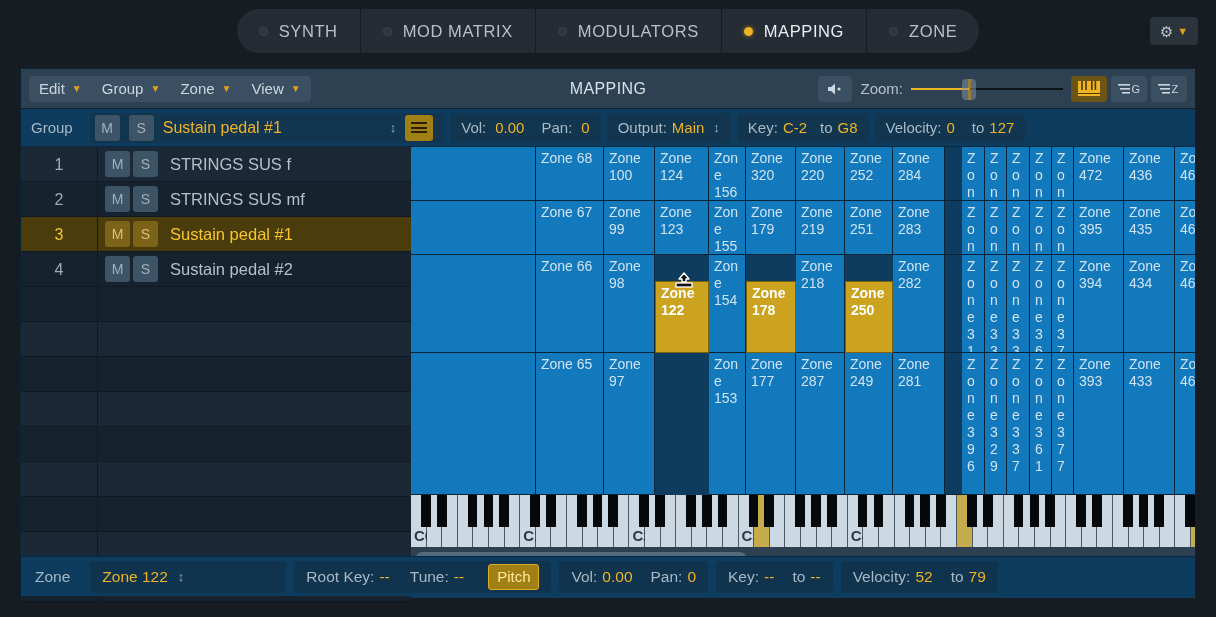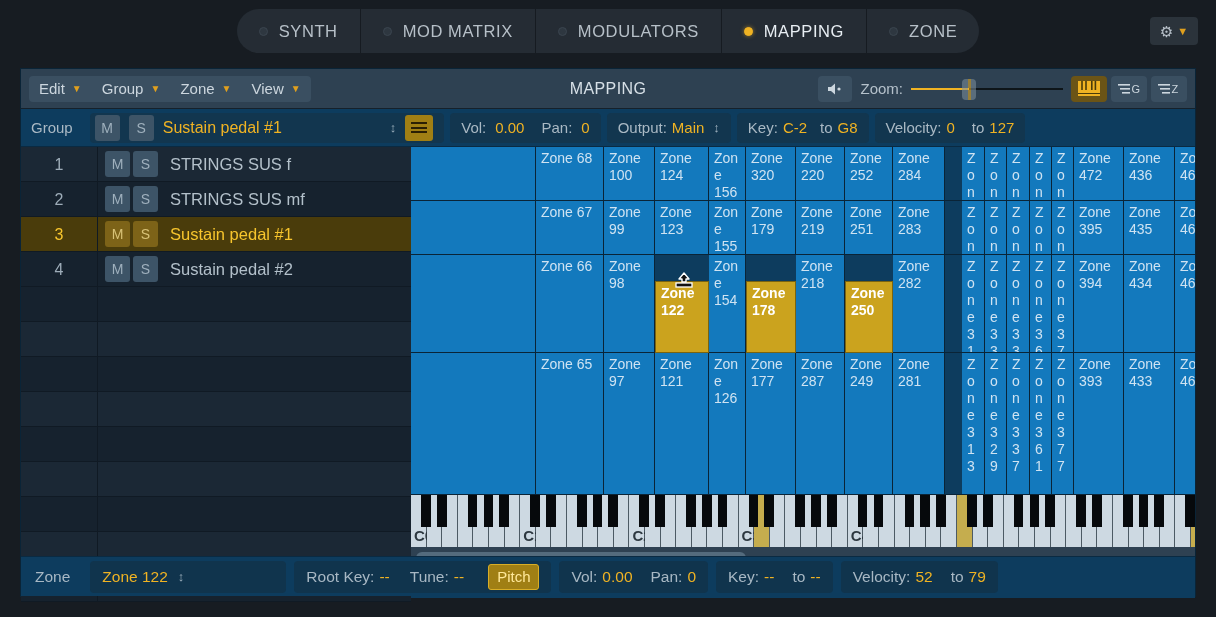--- a/index.html
+++ b/index.html
@@ -493,28 +493,27 @@
               <div class="zone" style="left: 619px; width: 22px;">Zone 362</div>
               <div class="zone" style="left: 641px; width: 22px;">Zone 378</div>
               <div class="zone" style="left: 663px; width: 50px;">Zone 394</div>
               <div class="zone" style="left: 713px; width: 51px;">Zone 434</div>
               <div class="zone" style="left: 764px; width: 54px;">Zone 466</div>
             </div>
             <div class="vrow" style="top: 206px; height: 142px;">
               <div class="zone" style="left: 0px; width: 125px;"></div>
               <div class="zone" style="left: 125px; width: 68px;">Zone 65</div>
               <div class="zone" style="left: 193px; width: 51px;">Zone 97</div>
-              <div class="zone" style="left: 244px; width: 54px;">Zone 121</div>
-              <div class="zone" style="left: 298px; width: 37px;">Zone 126</div>
+              <div class="zone" style="left: 298px; width: 37px;">Zone 153</div>
               <div class="zone" style="left: 335px; width: 50px;">Zone 177</div>
               <div class="zone" style="left: 385px; width: 49px;">Zone 287</div>
               <div class="zone" style="left: 434px; width: 48px;">Zone 249</div>
               <div class="zone" style="left: 482px; width: 52px;">Zone 281</div>
               <div class="zone gap" style="left: 534px; width: 17px;"></div>
-              <div class="zone" style="left: 551px; width: 23px;">Zone 313</div>
+              <div class="zone" style="left: 551px; width: 23px;">Zone 396</div>
               <div class="zone" style="left: 574px; width: 22px;">Zone 329</div>
               <div class="zone" style="left: 596px; width: 23px;">Zone 337</div>
               <div class="zone" style="left: 619px; width: 22px;">Zone 361</div>
               <div class="zone" style="left: 641px; width: 22px;">Zone 377</div>
               <div class="zone" style="left: 663px; width: 50px;">Zone 393</div>
               <div class="zone" style="left: 713px; width: 51px;">Zone 433</div>
               <div class="zone" style="left: 764px; width: 54px;">Zone 465</div>
             </div>
             <div class="cursor-icon" style="left: 262px; top: 125px;"><svg width="24" height="20" viewBox="0 0 24 20">
                 <path d="M11 1 L16 7 L13 7 L13 10 L9 10 L9 7 L6 7 Z" fill="#111" stroke="#fff" stroke-width="1.4" stroke-linejoin="round"></path>

